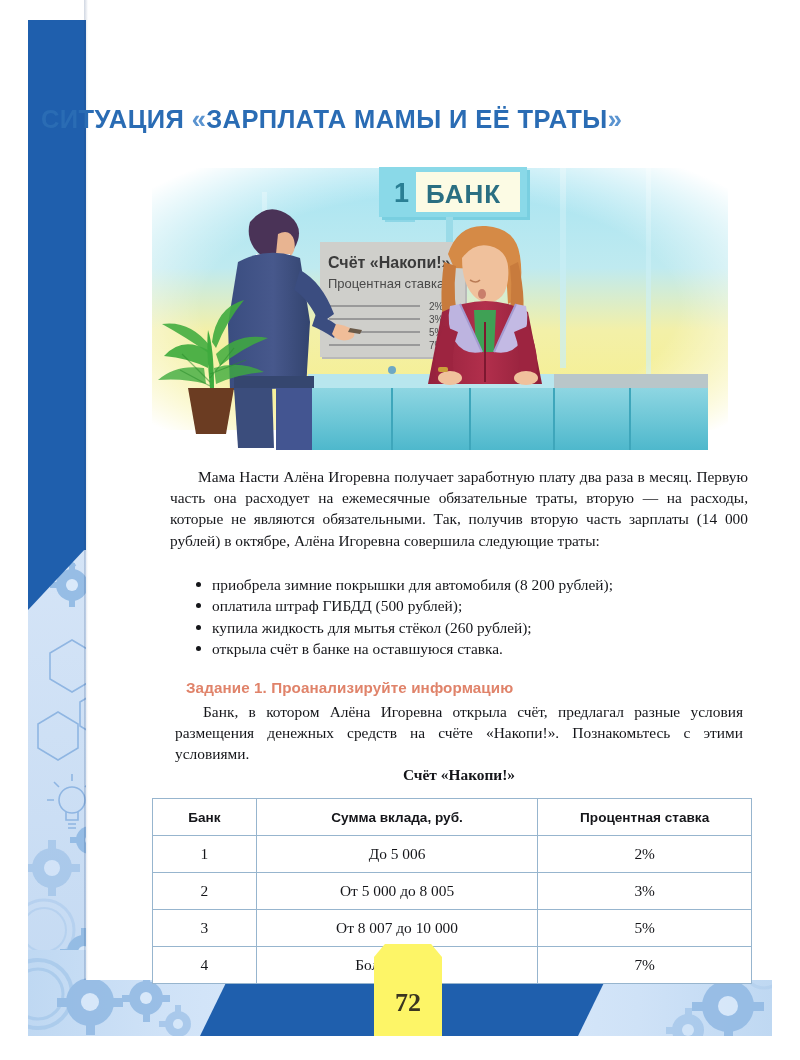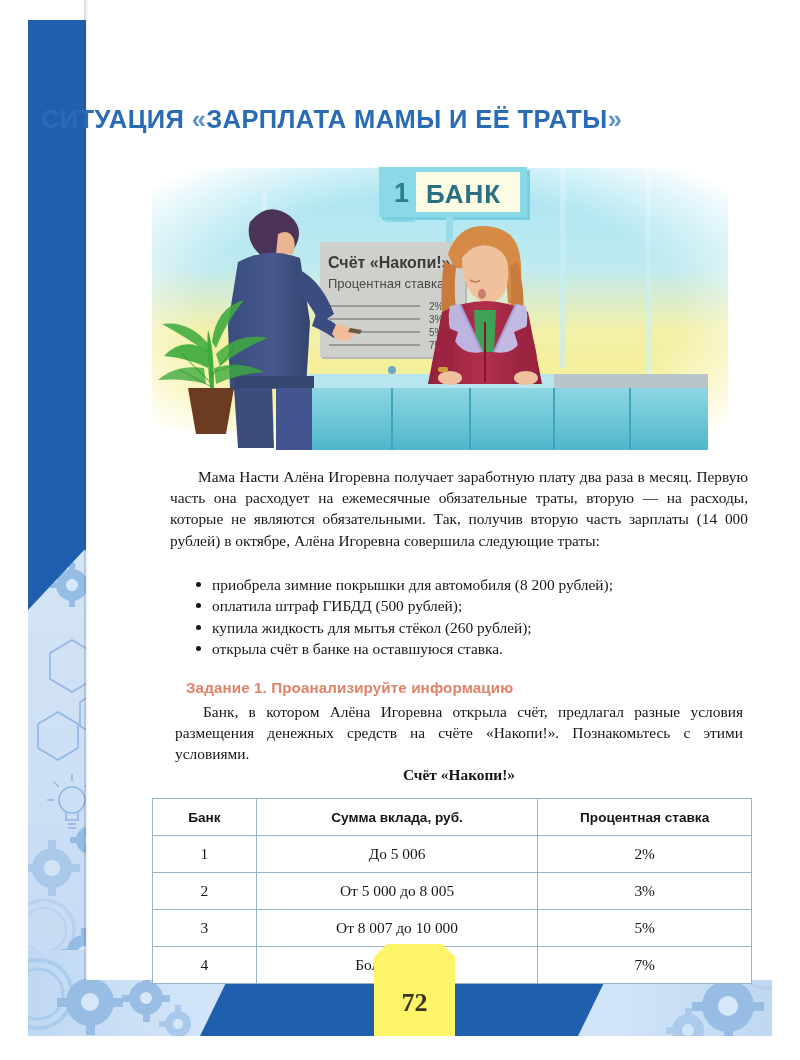--- a/index.html
+++ b/index.html
@@ -157,21 +157,21 @@
   table.deposit td{
     font-size:15.4px;
   }
   table.deposit col.c1{width:104px;}
   table.deposit col.c2{width:282px;}
   table.deposit col.c3{width:214px;}
 
   
   .pagenum{
     position:absolute;left:374px;bottom:24px;
-    width:81px;height:92px;
+    width:68px;height:92px;
     background:#fdf567;
     clip-path:polygon(16% 0,84% 0,100% 14%,100% 100%,0 100%,0 14%);
     display:flex;align-items:center;justify-content:center;
     padding-top:26px;
     box-sizing:border-box;
   }
   .pagenum span{
     font-family:"Liberation Serif", serif;
     font-weight:bold;
     font-size:26px;

